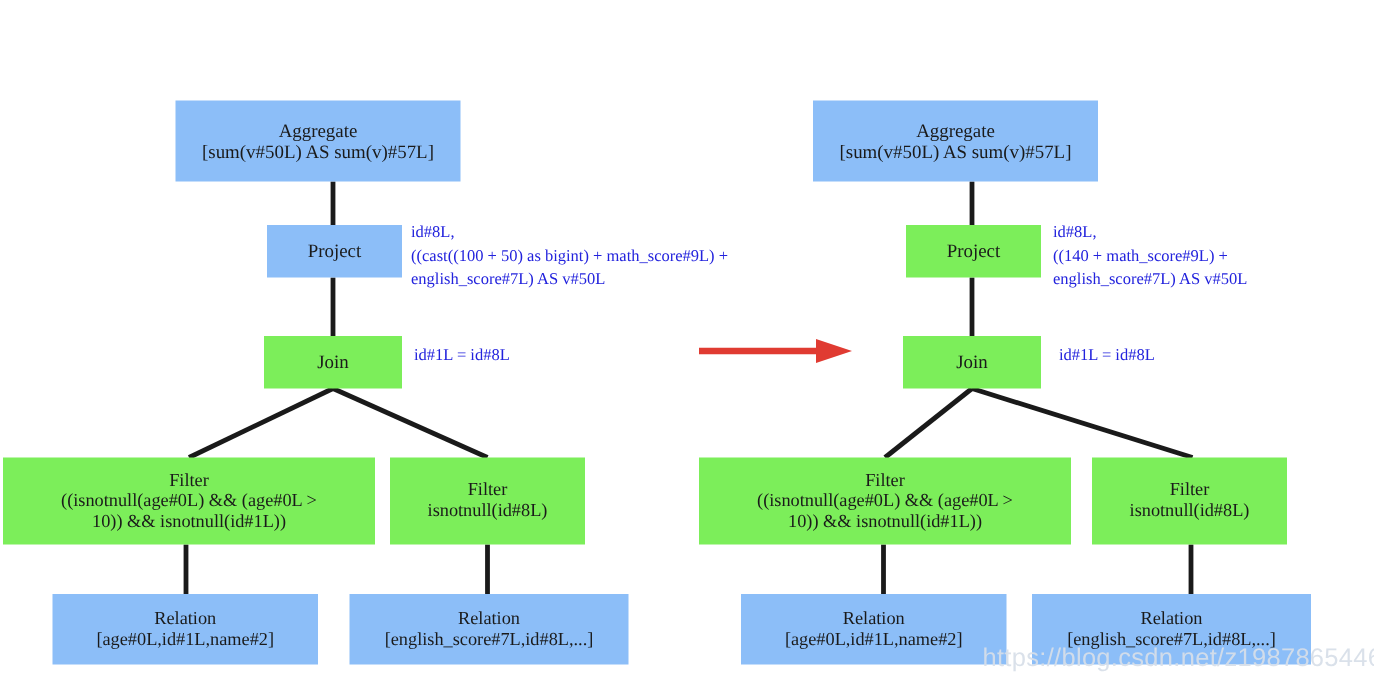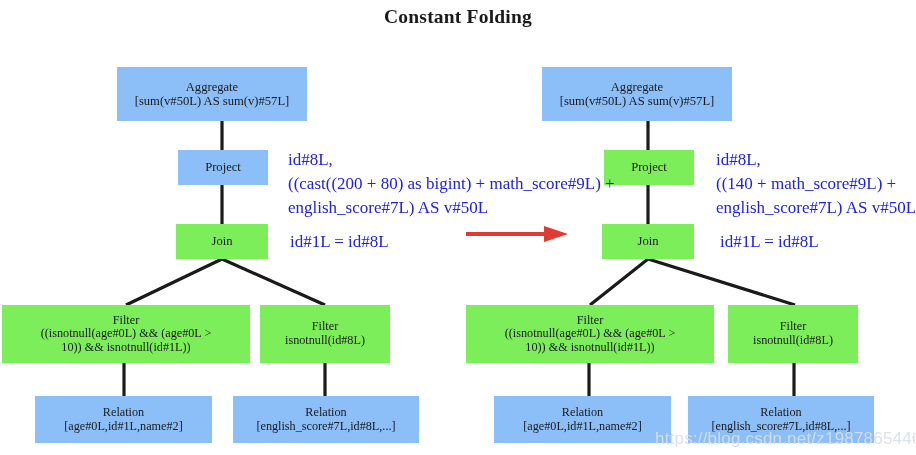--- a/index.html
+++ b/index.html
@@ -57,26 +57,25 @@
     font-weight: bold;
     letter-spacing: 0.2px;
     color: #1a1a1a;
     font-family: "Liberation Serif", "DejaVu Serif", serif;
     z-index: 4;
   }
 
   .annot {
     position: absolute;
     color: #2222dd;
-    font-size: 17px;
+    font-size: 11px;
     line-height: 1.42;
     font-family: "Liberation Serif", "DejaVu Serif", serif;
     white-space: nowrap;
     z-index: 4;
-    margin-left: 14px;
   }
   .annot .aline { display: block; }
 
   .watermark {
     position: absolute;
     color: rgba(215, 222, 232, 0.92);
     font-size: 17px;
     font-family: "Liberation Sans", "DejaVu Sans", sans-serif;
     letter-spacing: 0.2px;
     white-space: nowrap;
@@ -107,21 +106,20 @@
   #annot-l-project { left: 274px; top: 148px; }
   #annot-l-join    { left: 276px; top: 230px; }
   #annot-r-project { left: 702px; top: 148px; }
   #annot-r-join    { left: 706px; top: 230px; }
 </style>
 </head>
 <body>
 
 <div id="canvas">
 
-  <div class="page-title">Constant Folding</div>
 
   <svg id="svg-lines" viewBox="0 0 916 455" xmlns="http://www.w3.org/2000/svg">
     <g stroke="#1a1a1a" stroke-width="3.2" fill="none" stroke-linecap="butt">
 
       <line x1="222" y1="121" x2="222" y2="150"></line>
       <line x1="222" y1="185" x2="222" y2="224"></line>
       <line x1="222" y1="259" x2="126" y2="305"></line>
       <line x1="222" y1="259" x2="325" y2="305"></line>
       <line x1="124" y1="363" x2="124" y2="396"></line>
       <line x1="325" y1="363" x2="325" y2="396"></line>
@@ -169,21 +167,21 @@
     <span class="nline">[age#0L,id#1L,name#2]</span>
   </div>
 
   <div class="node blue" id="n-l-relation2">
     <span class="nline">Relation</span>
     <span class="nline">[english_score#7L,id#8L,...]</span>
   </div>
 
   <div class="annot" id="annot-l-project">
     <span class="aline">id#8L,</span>
-    <span class="aline">((cast((200 + 80) as bigint) + math_score#9L) +</span>
+    <span class="aline">((cast((100 + 50) as bigint) + math_score#9L) +</span>
     <span class="aline">english_score#7L) AS v#50L</span>
   </div>
 
   <div class="annot" id="annot-l-join">
     <span class="aline">id#1L = id#8L</span>
   </div>
 
   <div class="node blue" id="n-r-aggregate">
     <span class="nline">Aggregate</span>
     <span class="nline">[sum(v#50L) AS sum(v)#57L]</span>

